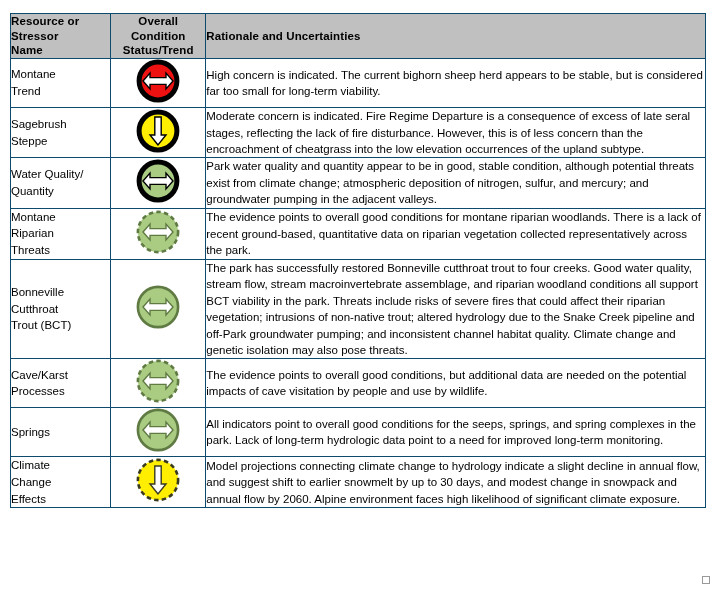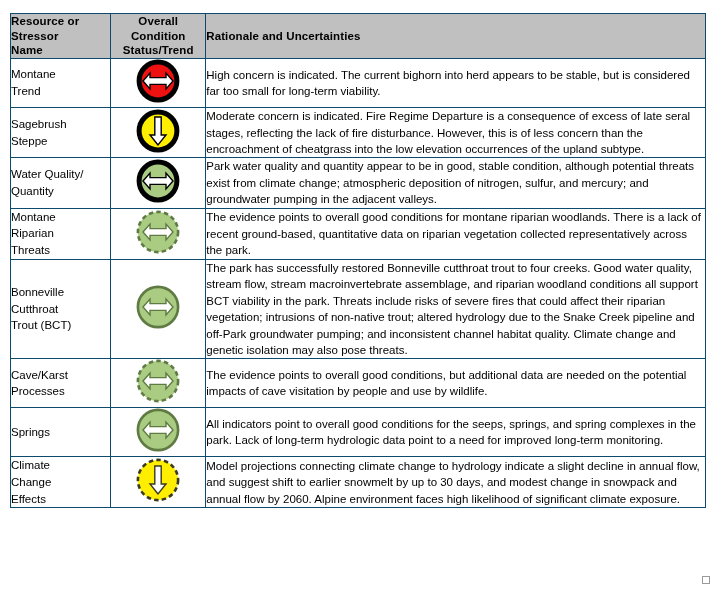--- a/index.html
+++ b/index.html
@@ -136,21 +136,21 @@
     <tbody id="table-body">
         <tr>
           <td class="cell-name">
             <span class="name-line">Montane</span>
             <span class="name-line">Trend</span>
           </td>
           <td class="cell-status"><span class="status-icon"><svg width="44" height="44" viewBox="0 0 44 44" xmlns="http://www.w3.org/2000/svg">
                 <circle cx="22" cy="22" r="18.9" fill="#ee1111" stroke="#000000" stroke-width="5"></circle>
                 <path d="M 7 22 L 14 14 L 14 18.6 L 30 18.6 L 30 14 L 37 22 L 30 30 L 30 25.4 L 14 25.4 L 14 30 Z" fill="#ffffff" stroke="#000000" stroke-width="1.4" stroke-linejoin="miter"></path>
               </svg></span></td>
-          <td class="cell-rationale">High concern is indicated. The current bighorn into herd appears to be stable, but is considered far too small for long-term viability.</td>
+          <td class="cell-rationale">High concern is indicated. The current bighorn sheep herd appears to be stable, but is considered far too small for long-term viability.</td>
         </tr>
         <tr>
           <td class="cell-name">
             <span class="name-line">Sagebrush</span>
             <span class="name-line">Steppe</span>
           </td>
           <td class="cell-status"><span class="status-icon"><svg width="44" height="44" viewBox="0 0 44 44" xmlns="http://www.w3.org/2000/svg">
                 <circle cx="22" cy="22" r="18.9" fill="#ffee00" stroke="#000000" stroke-width="5"></circle>
                 <path d="M 22 36 L 14 26 L 18.8 26 L 18.8 8 L 25.2 8 L 25.2 26 L 30 26 Z" fill="#ffffff" stroke="#000000" stroke-width="1.4" stroke-linejoin="miter"></path>
               </svg></span></td>

